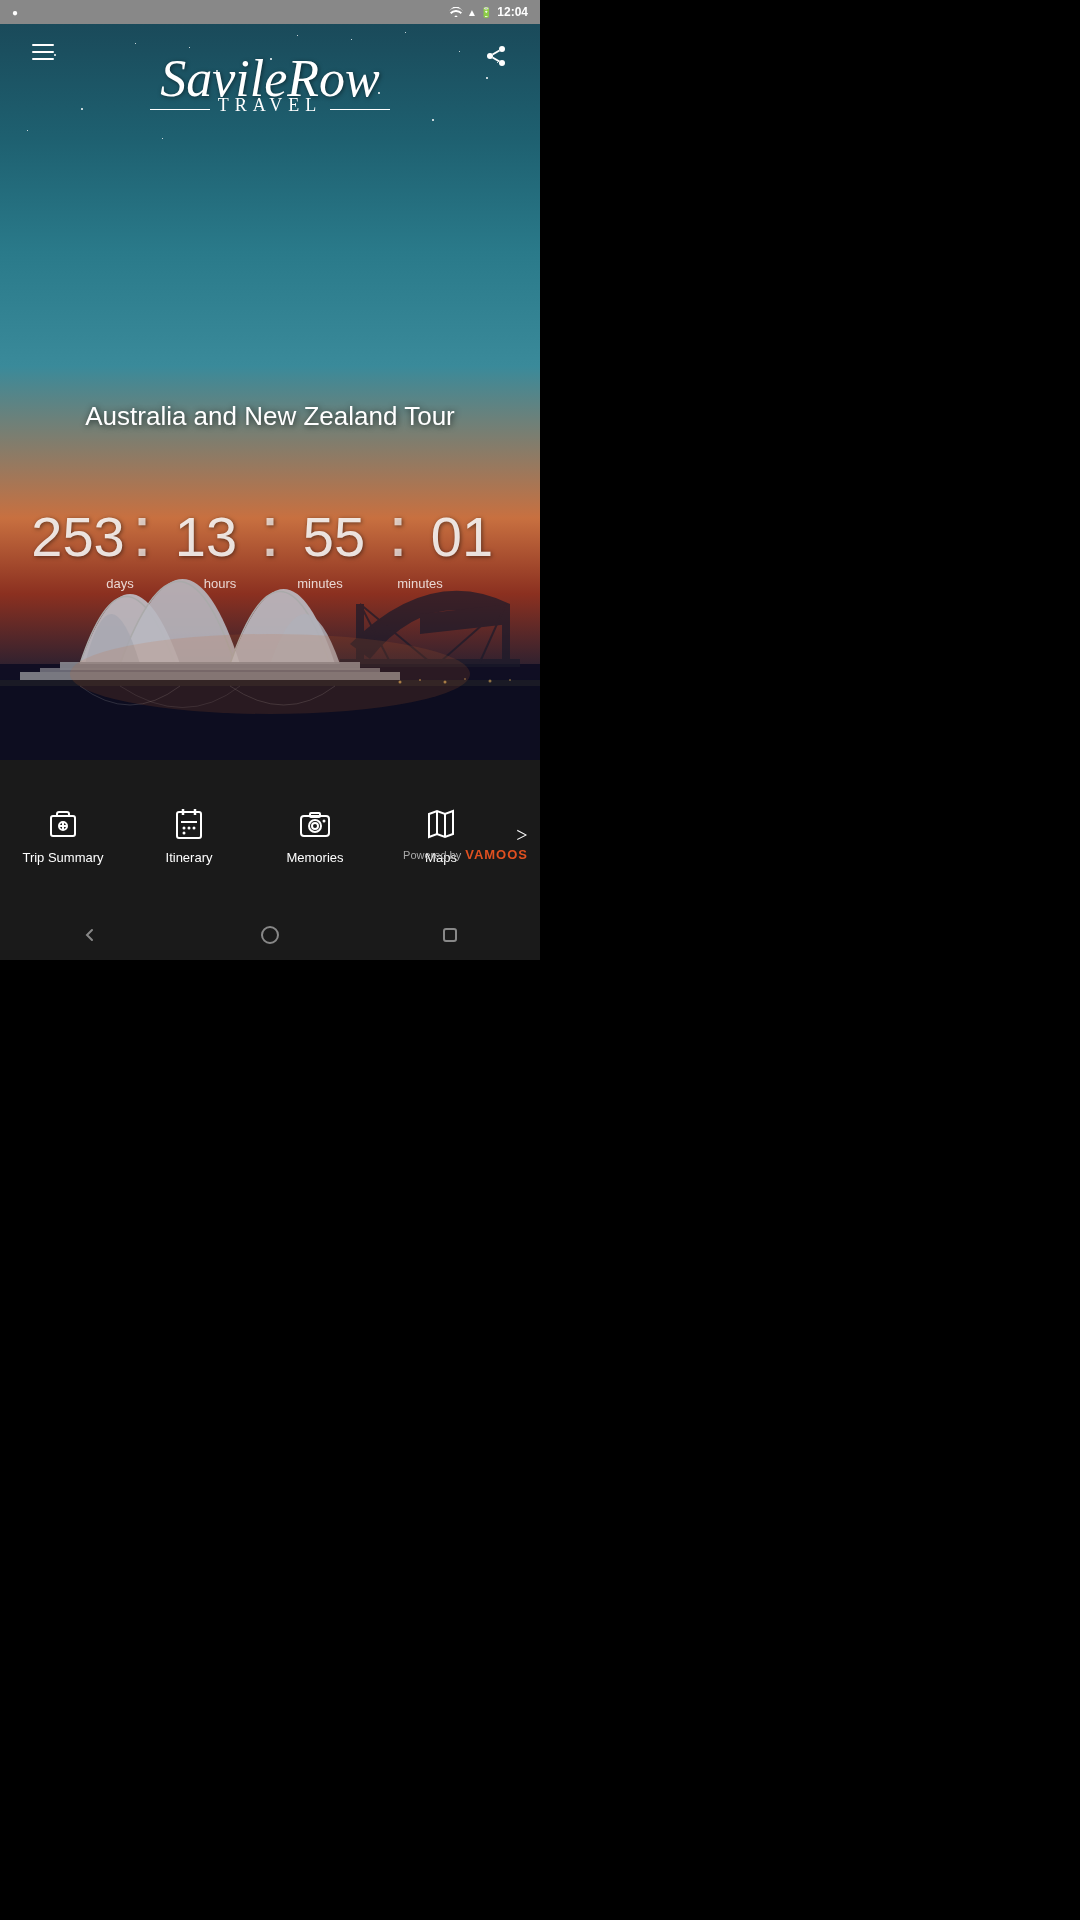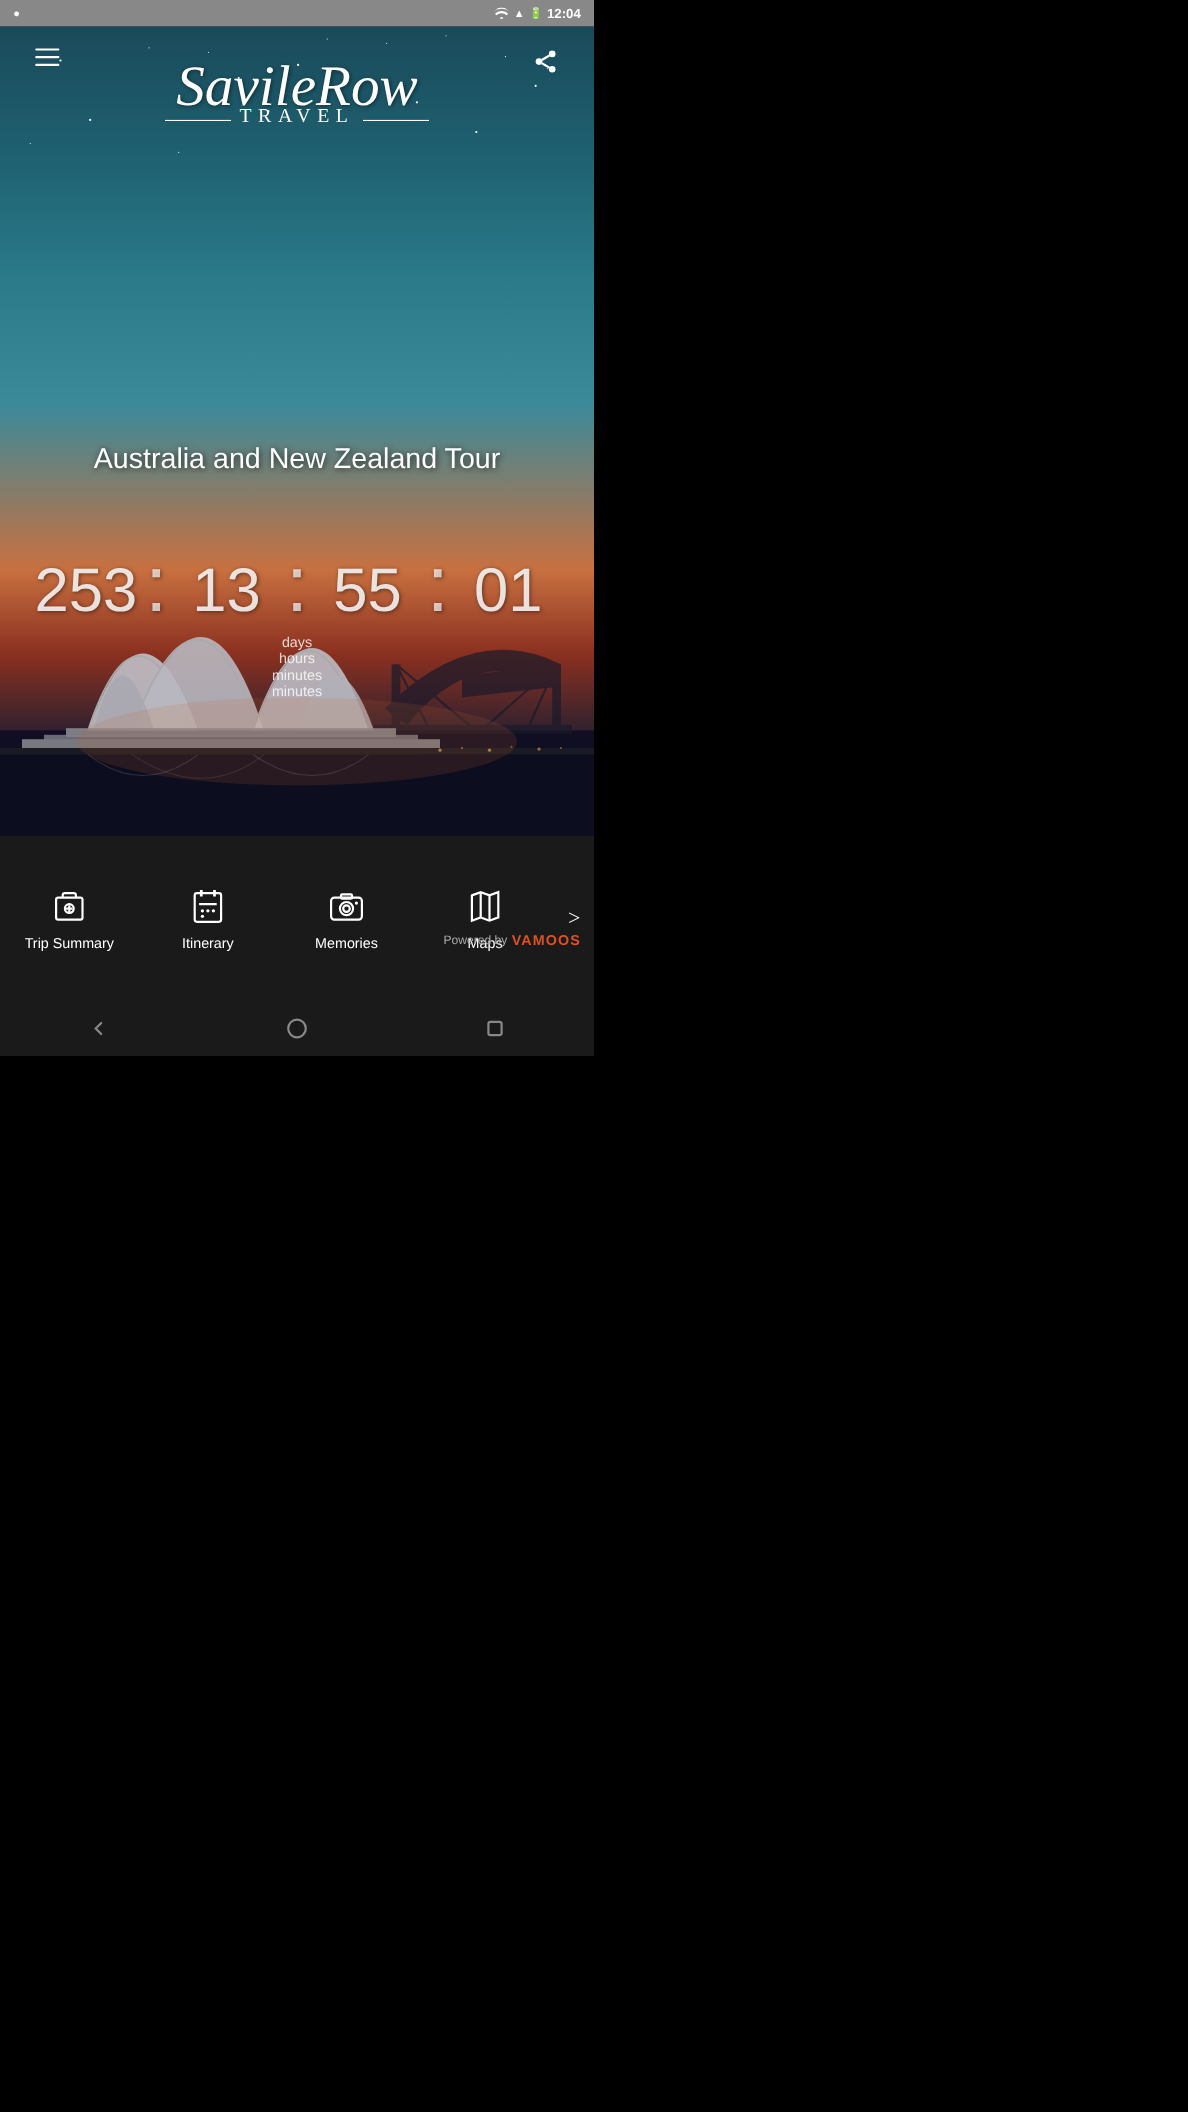--- a/index.html
+++ b/index.html
@@ -204,21 +204,20 @@
       font-weight: 200;
       color: rgba(255,255,255,0.7);
       padding: 0 4px;
       text-shadow: 1px 1px 4px rgba(0,0,0,0.5);
     }
     .countdown-labels {
       display: flex;
       justify-content: center;
       margin-top: 4px;
       gap: 0;
-      flex-direction: column;
     }
     .countdown-label {
       font-family: sans-serif;
       font-size: 13px;
       color: rgba(255,255,255,0.8);
       min-width: 100px;
       text-align: center;
     }
 
     

